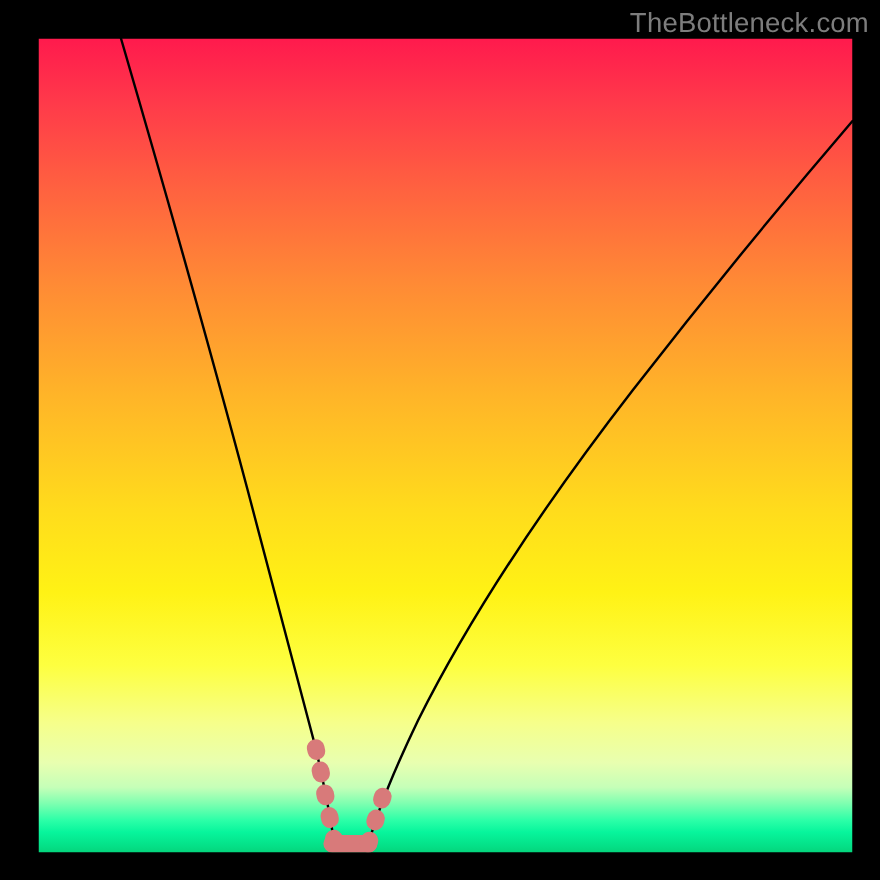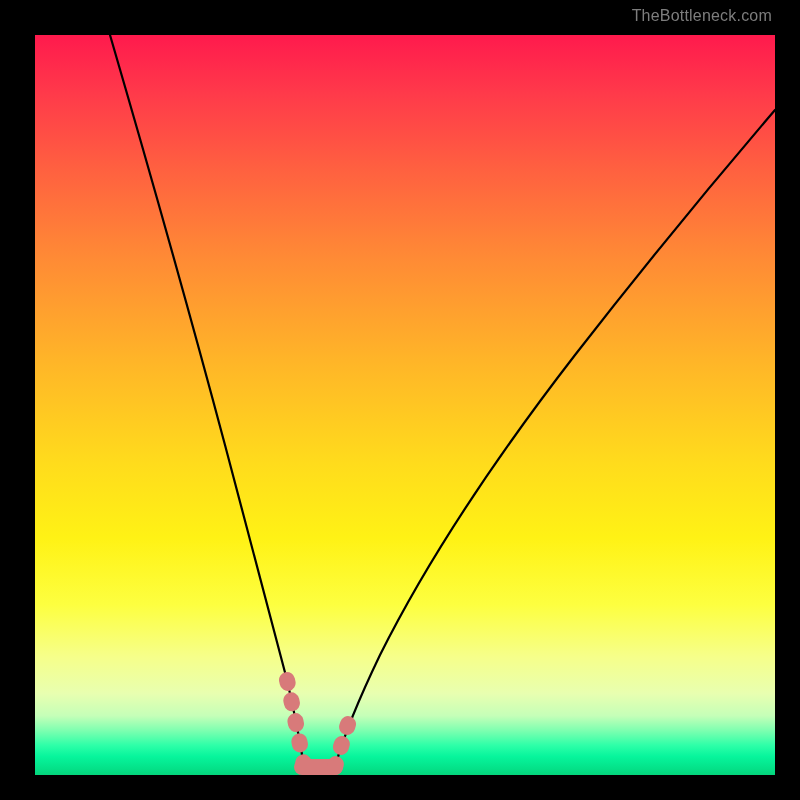--- a/index.html
+++ b/index.html
@@ -47,24 +47,24 @@
   svg.curves {
     position: absolute;
     left: 35px;
     top: 35px;
     width: 740px;
     height: 740px;
     overflow: visible;
   }
   .watermark {
     position: absolute;
-    right: 28px;
+    right: 10px;
     top: 7px;
     color: #7d7d7d;
-    font-size: 16px;
+    font-size: 25px;
     font-weight: 500;
     letter-spacing: 0.2px;
     user-select: none;
   }
 </style>
 </head>
 <body>
 
 <div class="plot"></div>
 

